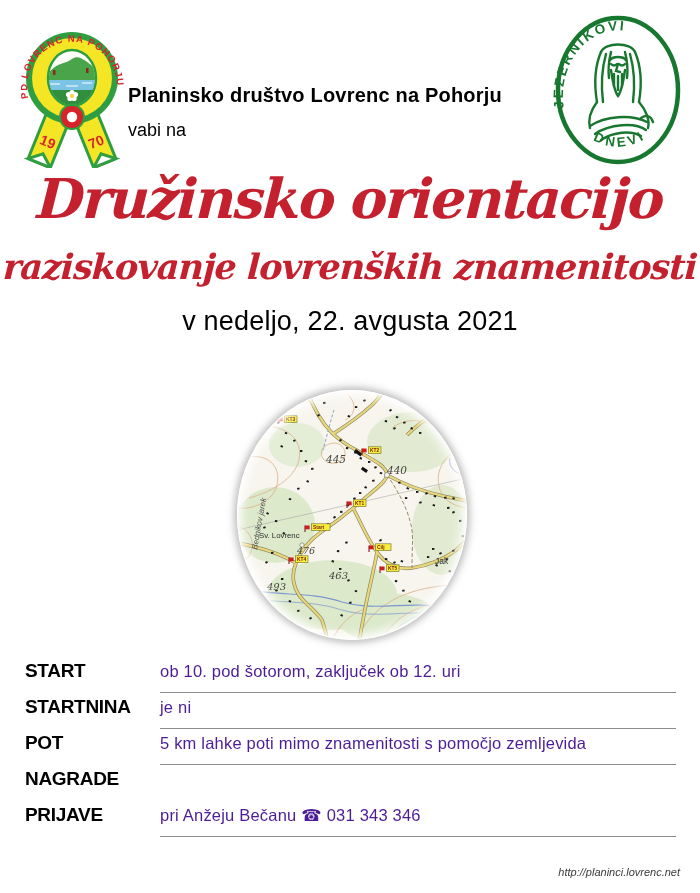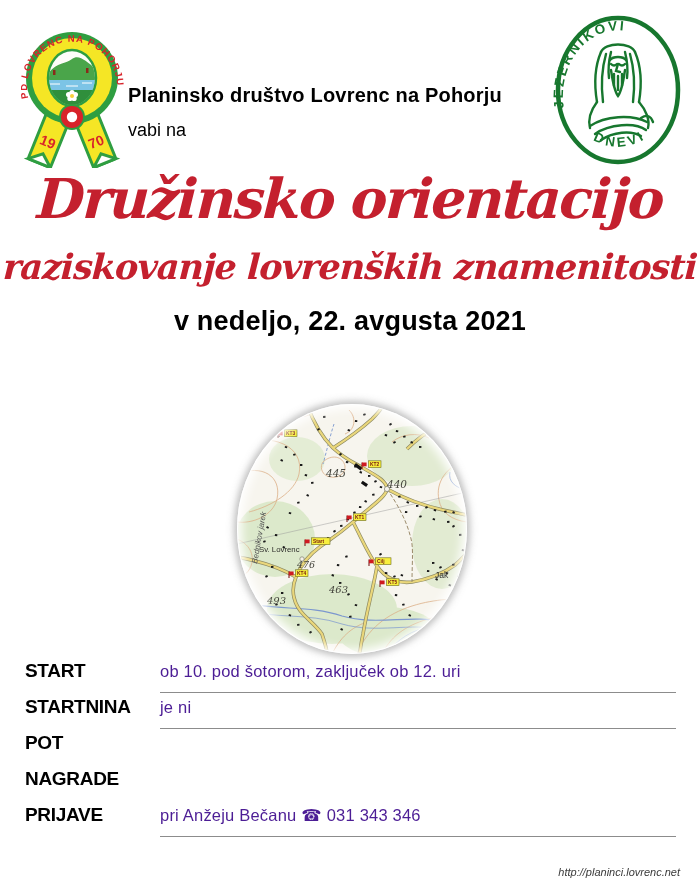--- a/index.html
+++ b/index.html
@@ -15,26 +15,26 @@
 
   
   .title-main,.title-sub{position:absolute;left:0;width:700px;text-align:center;
       font-family:"DejaVu Serif","Liberation Serif",serif;font-style:italic;font-weight:bold;
       transform:skewX(-3deg);}
   .title-main{top:166px;font-size:55px;letter-spacing:-2px;}
   .title-sub{top:246px;font-size:35px;letter-spacing:-1px;}
 
   
   .date-line,.place-line{position:absolute;left:0;width:700px;text-align:center;
-      font-weight:bold;font-size:27px;letter-spacing:.2px;}
+      font-weight:normal;font-size:27px;letter-spacing:.2px;}
   .date-line{top:306px;}
   .place-line{top:341px;}
 
   
-  .map-wrap{position:absolute;left:237px;top:404px;width:230px;height:250px;border-radius:50%;
+  .map-wrap{position:absolute;left:237px;top:390px;width:230px;height:250px;border-radius:50%;
       box-shadow:0 0 7px 3px rgba(125,125,125,.5);}
   .map-wrap::after{content:"";position:absolute;inset:0;border-radius:50%;
       box-shadow:inset 0 0 10px 5px rgba(255,255,255,.95);pointer-events:none;}
   .map-wrap svg{display:block;width:230px;height:250px;border-radius:50%;}
 
   
   .details{position:absolute;left:25px;top:657px;width:651px;}
   .drow{display:flex;align-items:flex-start;height:36px;}
   .dlabel{width:135px;font-weight:bold;font-size:19px;letter-spacing:-.3px;padding-top:3px;}
   .dvalue{flex:1;font-size:16.5px;color:#4c1d95;padding-top:5px;border-bottom:1px solid #8c8c8c;
@@ -367,20 +367,21 @@
       <div class="drow">
         <div class="dlabel">START</div>
         <div class="dvalue">ob 10. pod šotorom, zaključek ob 12. uri</div>
       </div>
       <div class="drow">
         <div class="dlabel">STARTNINA</div>
         <div class="dvalue">je ni</div>
       </div>
       <div class="drow">
         <div class="dlabel">POT</div>
+        <div class="dvalue">5 km lahke poti mimo znamenitosti s pomočjo zemljevida</div>
       </div>
       <div class="drow">
         <div class="dlabel">NAGRADE</div>
       </div>
       <div class="drow">
         <div class="dlabel">PRIJAVE</div>
         <div class="dvalue">pri Anžeju Bečanu ☎ 031 343 346</div>
       </div>
     </div>
 

